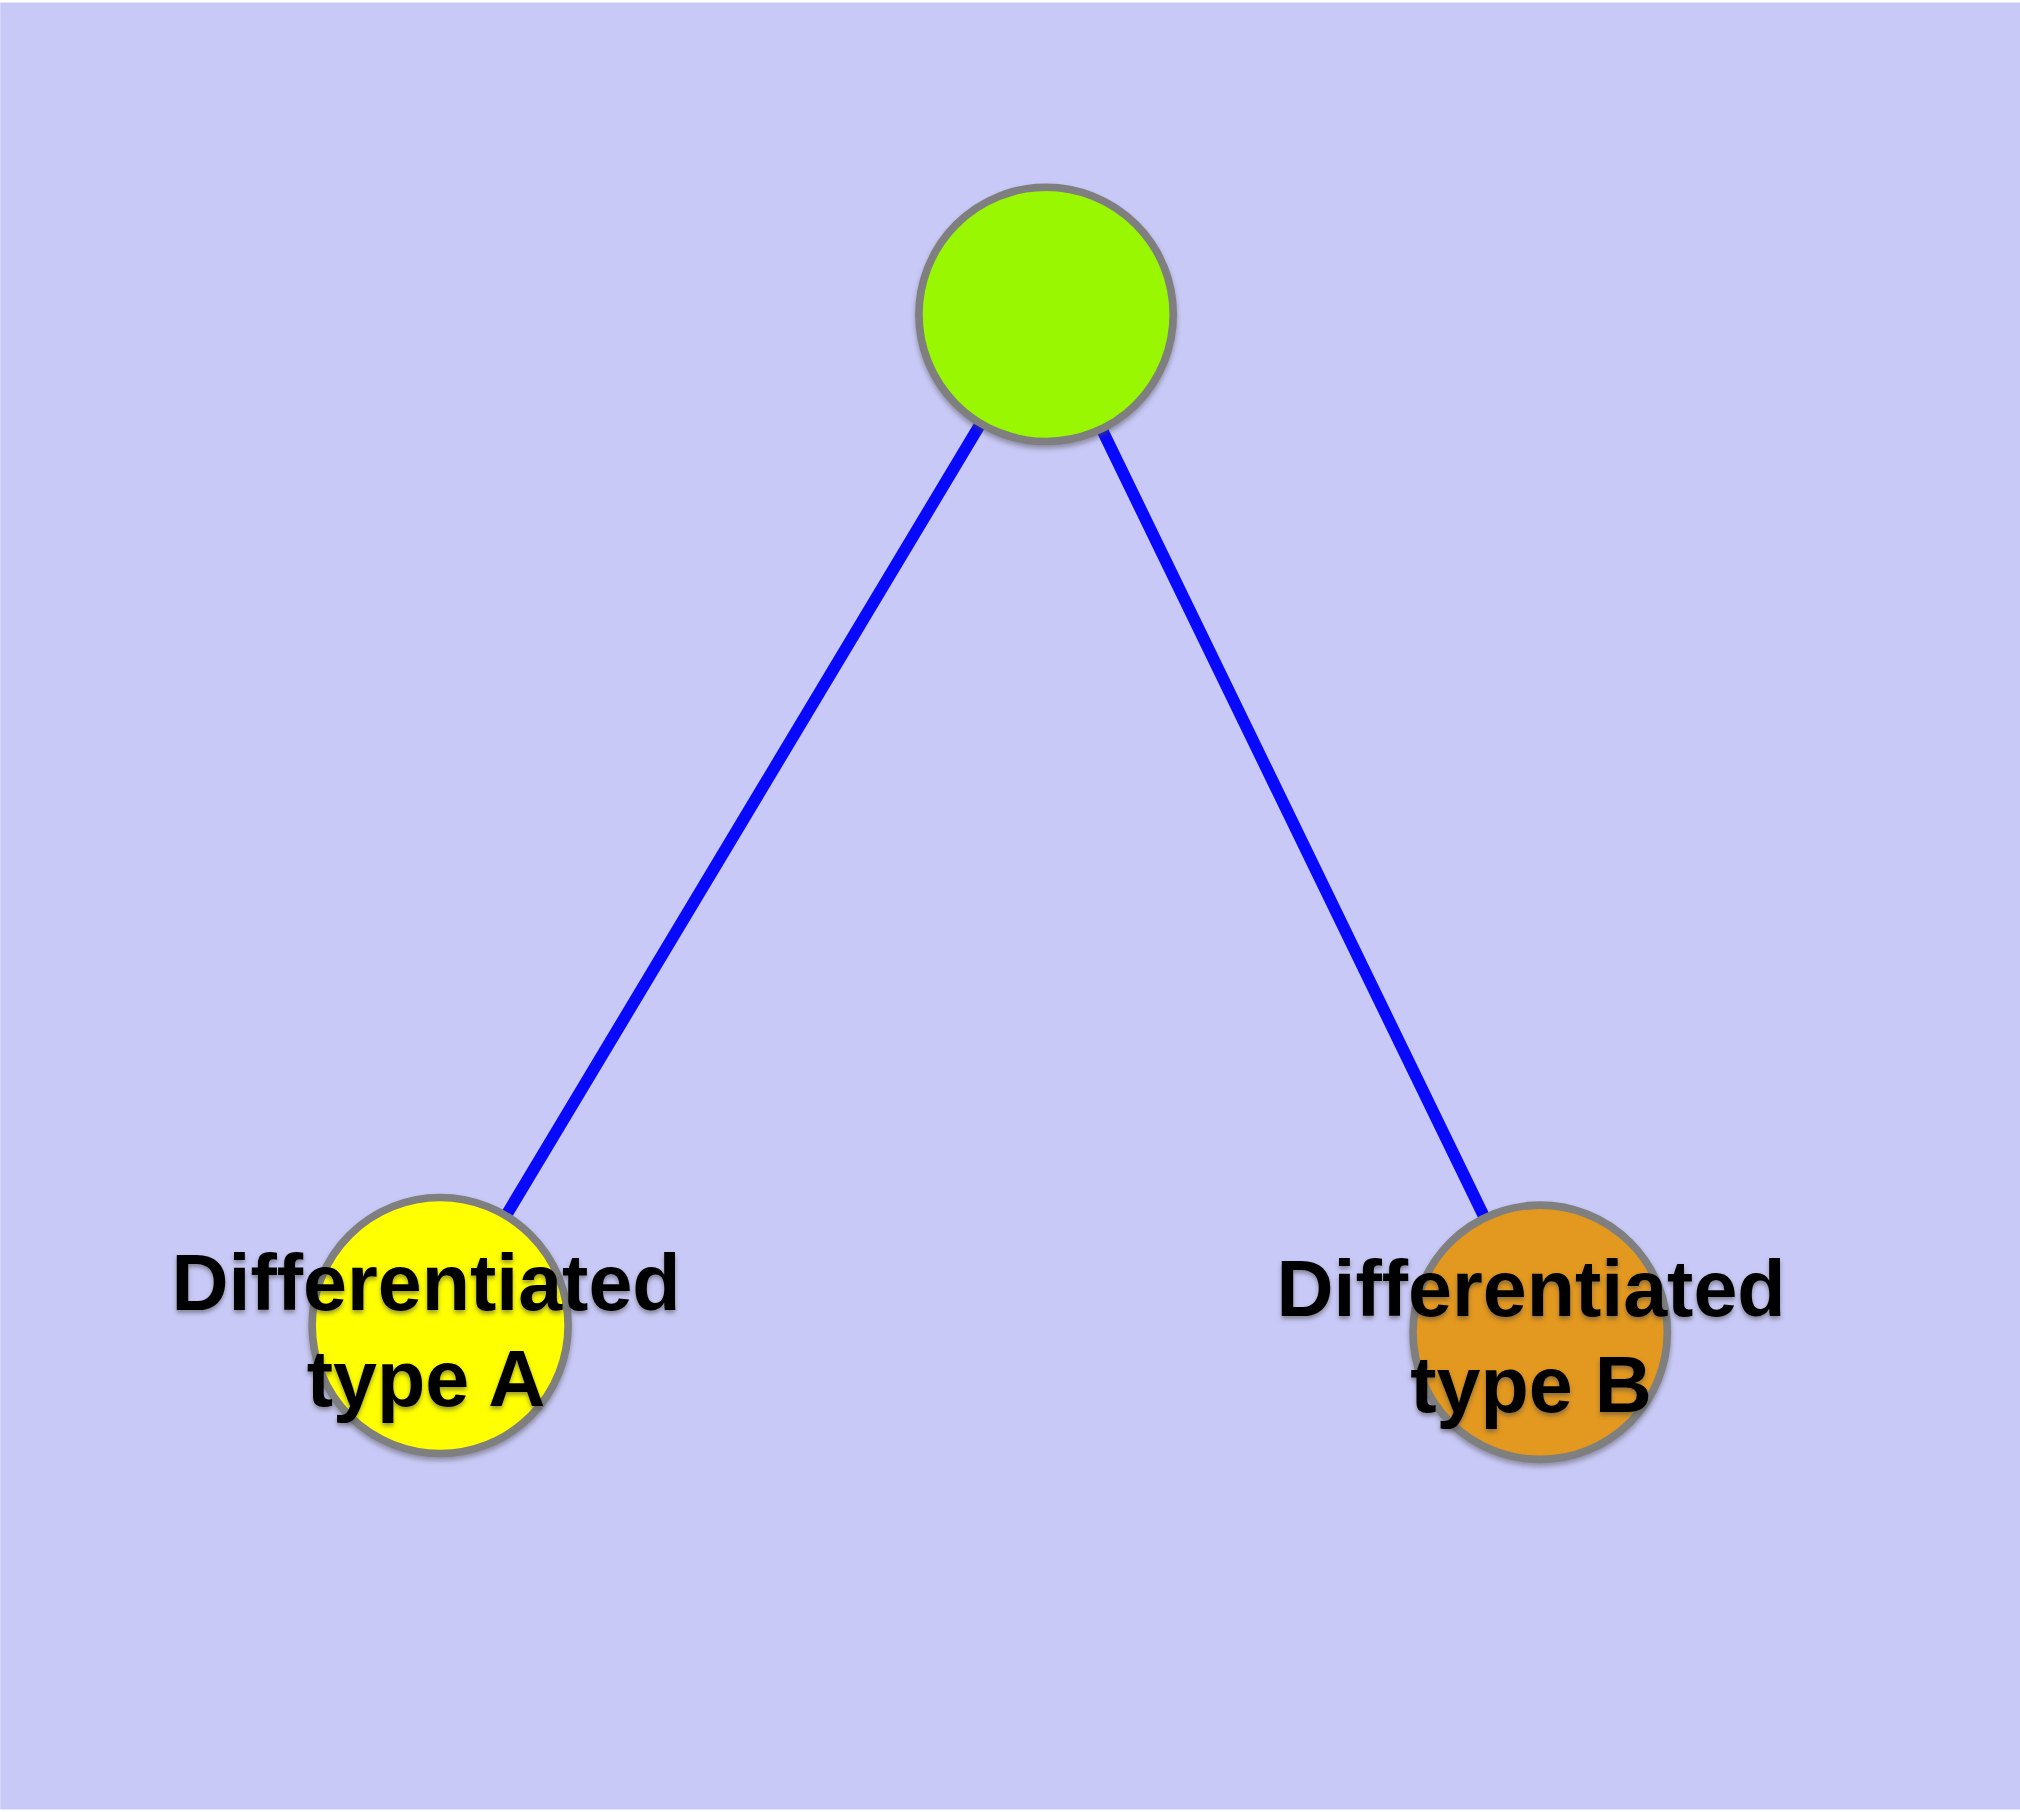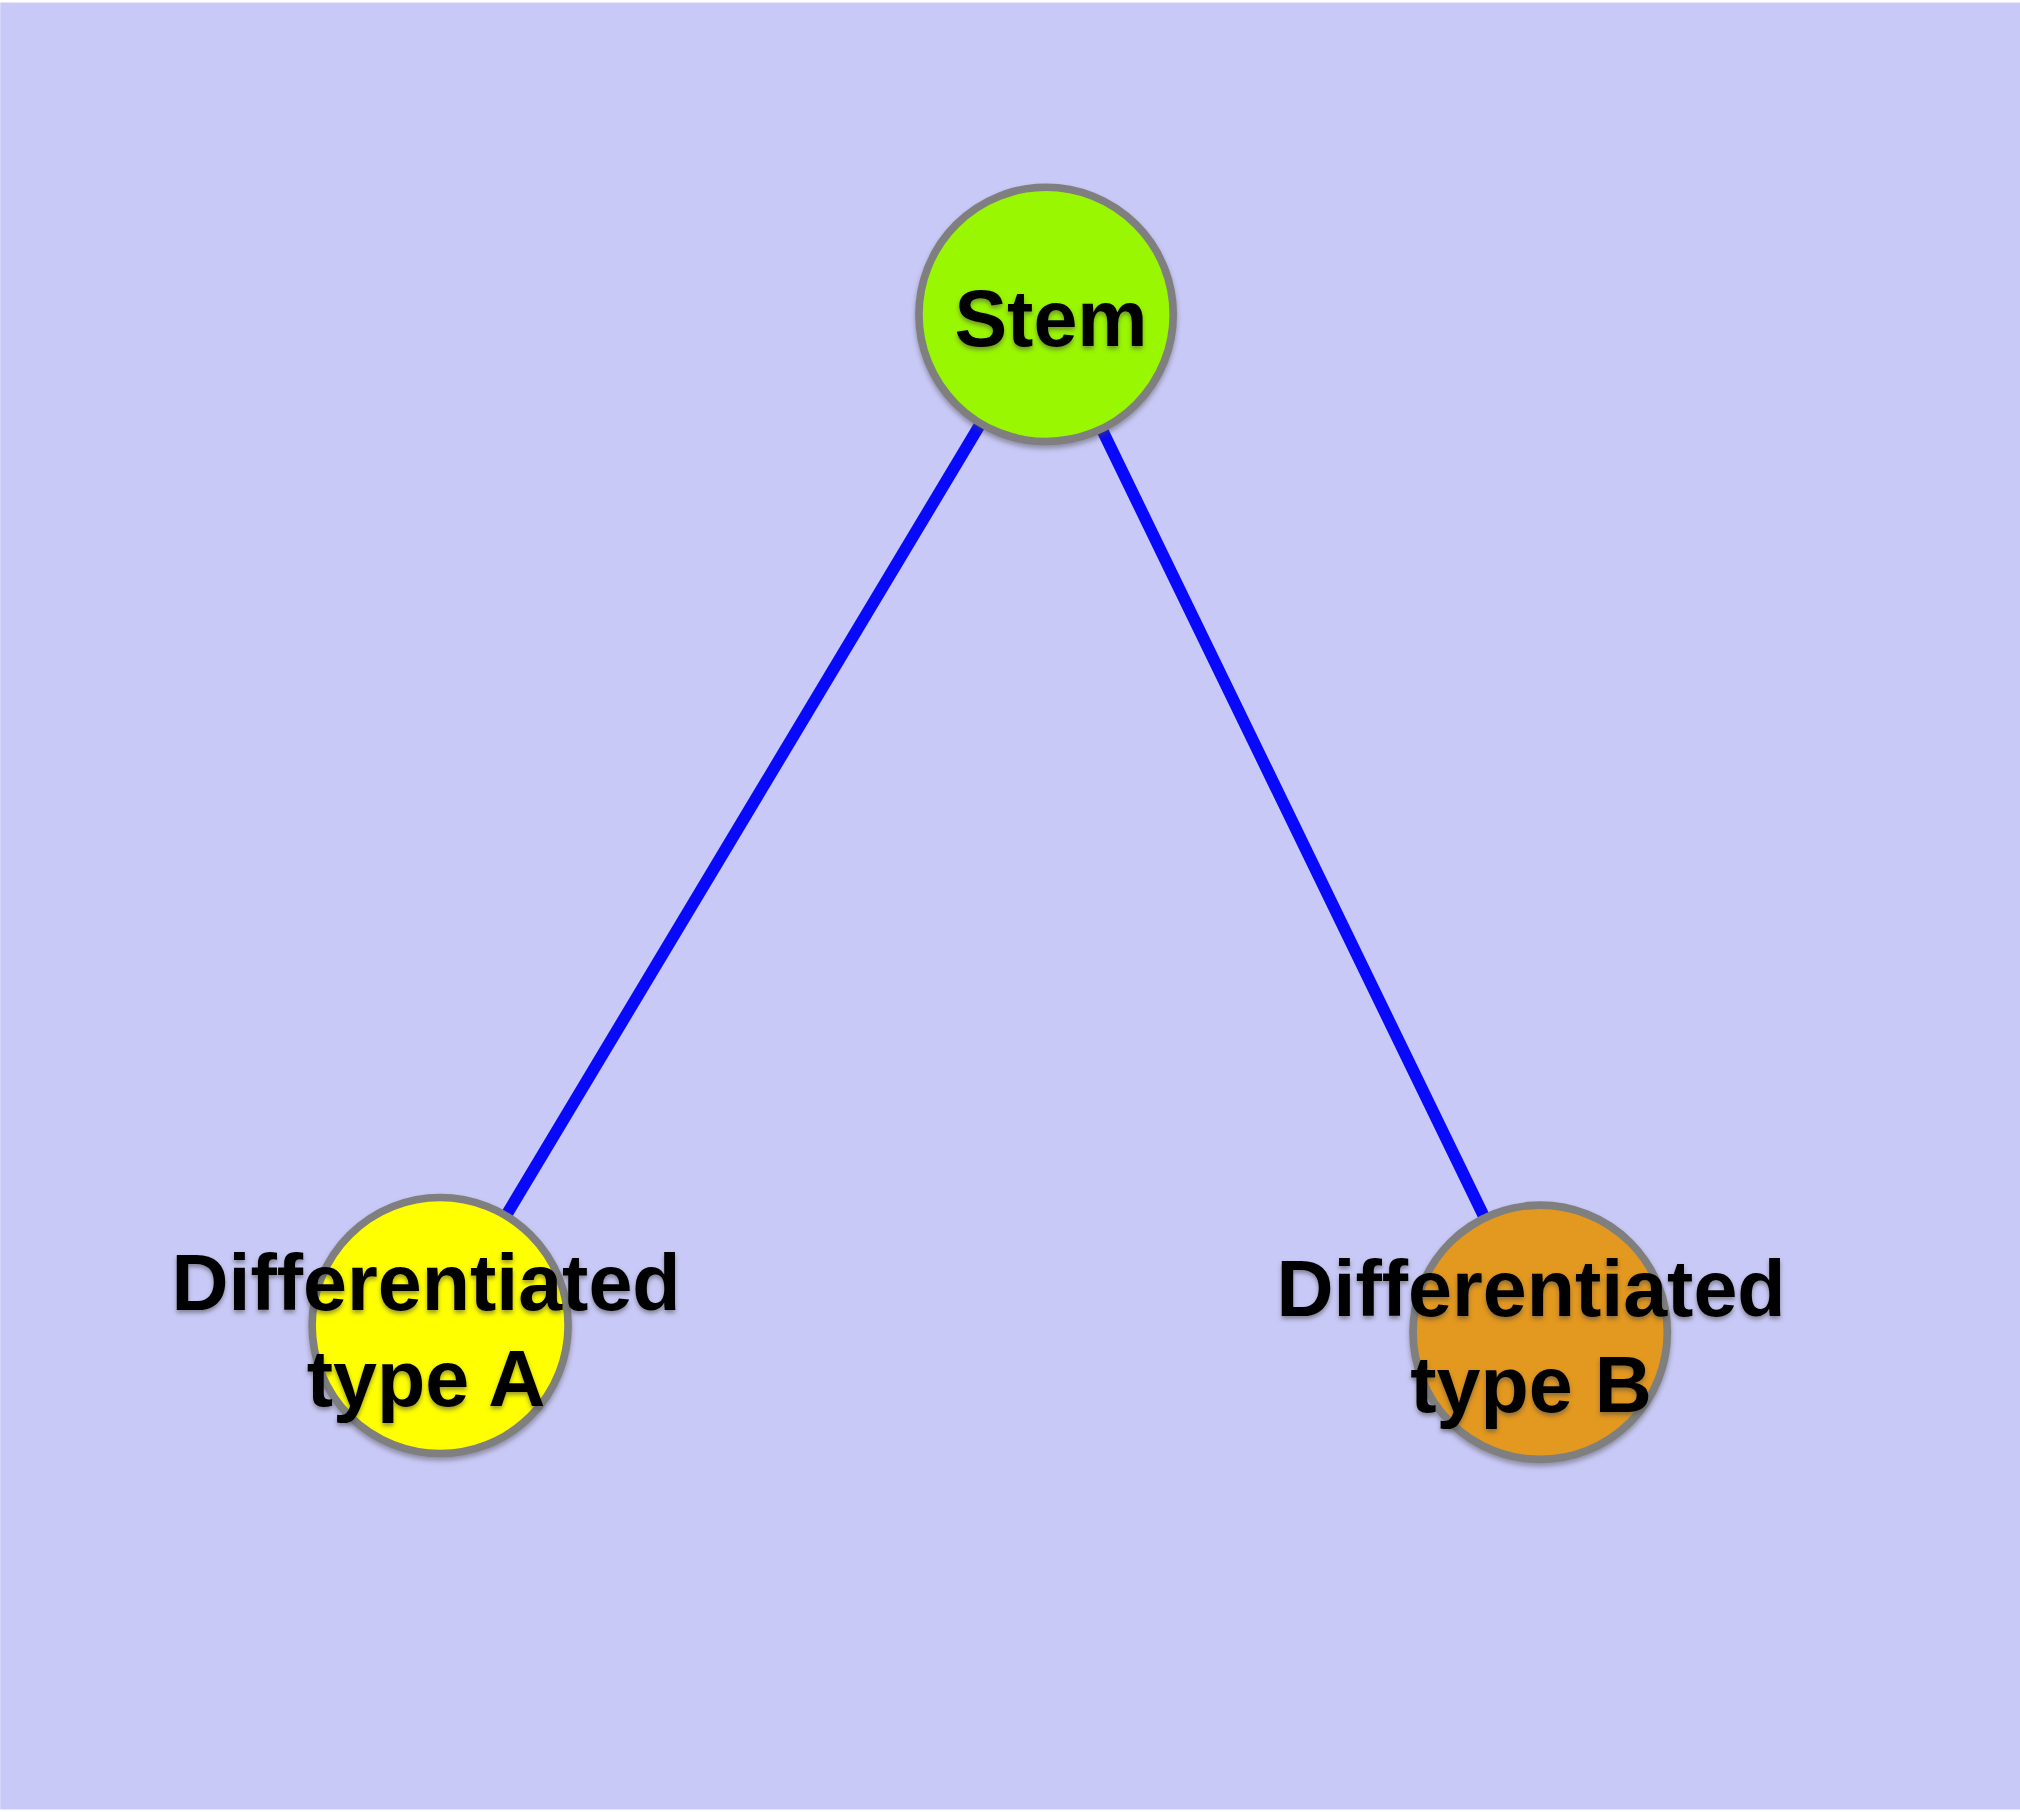--- a/index.html
+++ b/index.html
@@ -53,21 +53,20 @@
     <rect x="0" y="3" width="2384" height="2132" fill="#c9c9f7"></rect>
 
     <line x1="1234" y1="371" x2="519" y2="1564" stroke-width="14" stroke="#0808fc"></line>
     <line x1="1234" y1="371" x2="1817" y2="1572" stroke-width="14" stroke="#0808fc"></line>
 
     <circle class="node-circle" cx="1234" cy="371" r="150" stroke-width="9" fill="#99f702" stroke="#7f7f7f"></circle>
     <circle class="node-circle" cx="519" cy="1564" r="151" stroke-width="9" fill="#ffff00" stroke="#7f7f7f"></circle>
     <circle class="node-circle" cx="1817" cy="1572" r="150" stroke-width="9" fill="#e3981f" stroke="#7f7f7f"></circle>
   </svg>
 
-  <div class="node-label label-stem">Stem</div>
 
   <div class="node-label label-type-a">Differentiated
 type A</div>
 
   <div class="node-label label-type-b">Differentiated
 type B</div>
 </div>
 
 
 </body></html>

